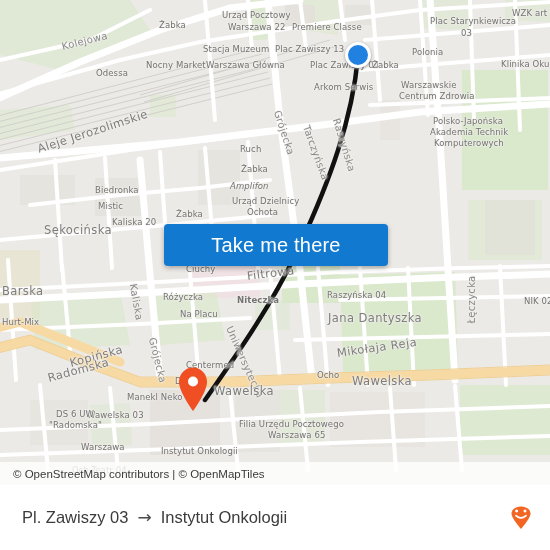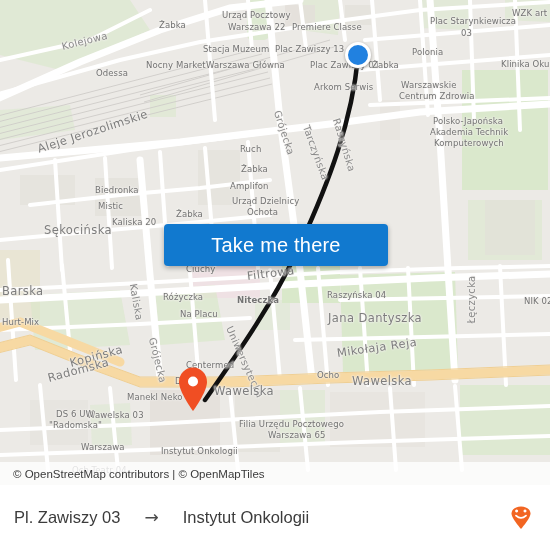--- a/index.html
+++ b/index.html
@@ -132,22 +132,23 @@
     background: #ffffff;
     display: flex;
     align-items: center;
     box-sizing: border-box;
     padding: 0 18px 0 14px;
   }
   .route-line {
     display: flex;
     align-items: center;
     flex: 1 1 auto;
-    gap: 24px;
+    gap: 9px;
     min-width: 0;
+    margin-left: 8px;
   }
   .route-line .stop {
     font-family: "Liberation Sans", sans-serif;
     font-size: 16.5px;
     color: #3c3c3c;
     white-space: nowrap;
   }
   .route-line .arrow {
     font-family: "DejaVu Sans", sans-serif;
     font-size: 17px;
@@ -327,21 +328,21 @@
         <div class="lbl street" style="left: 277px; top: 105px; transform: rotate(72deg); transform-origin: left center;">Grójecka</div>
         <div class="lbl street" style="left: 306px; top: 120px; transform: rotate(70deg); transform-origin: left center;">Tarczyńska</div>
         <div class="lbl street" style="left: 336px; top: 113px; transform: rotate(73deg); transform-origin: left center;">Raszyńska</div>
         <div class="lbl big" style="left: 38px; top: 143px; transform: rotate(-18deg); transform-origin: left center;">Aleje Jerozolimskie</div>
         <div class="lbl poi" style="left: 95px; top: 186px;">Biedronka</div>
         <div class="lbl poi" style="left: 98px; top: 202px;">Mistic</div>
         <div class="lbl poi" style="left: 112px; top: 218px;">Kaliska 20</div>
         <div class="lbl poi" style="left: 176px; top: 210px;">Żabka</div>
         <div class="lbl poi" style="left: 240px; top: 145px;">Ruch</div>
         <div class="lbl poi" style="left: 241px; top: 165px;">Żabka</div>
-        <div class="lbl poi" style="left: 230px; top: 182px;">Amplifon</div>
+        <div class="lbl poi" style="left: 230px; top: 182px; font-style: italic;">Amplifon</div>
         <div class="lbl poi" style="left: 232px; top: 197px;">Urząd Dzielnicy</div>
         <div class="lbl poi" style="left: 247px; top: 208px;">Ochota</div>
         <div class="lbl big" style="left: 44px; top: 224px;">Sękocińska</div>
         <div class="lbl big" style="left: 2px; top: 285px;">Barska</div>
         <div class="lbl poi" style="left: 2px; top: 318px;">Hurt-Mix</div>
         <div class="lbl street" style="left: 133px; top: 278px; transform: rotate(80deg); transform-origin: left center;">Kaliska</div>
         <div class="lbl poi" style="left: 186px; top: 265px;">Ciuchy</div>
         <div class="lbl big" style="left: 247px; top: 270px; transform: rotate(-7deg); transform-origin: left center;">Filtrowa</div>
         <div class="lbl poi" style="left: 163px; top: 293px;">Różyczka</div>
         <div class="lbl poi" style="left: 237px; top: 296px; font-weight: bold;">Niteczka</div>

